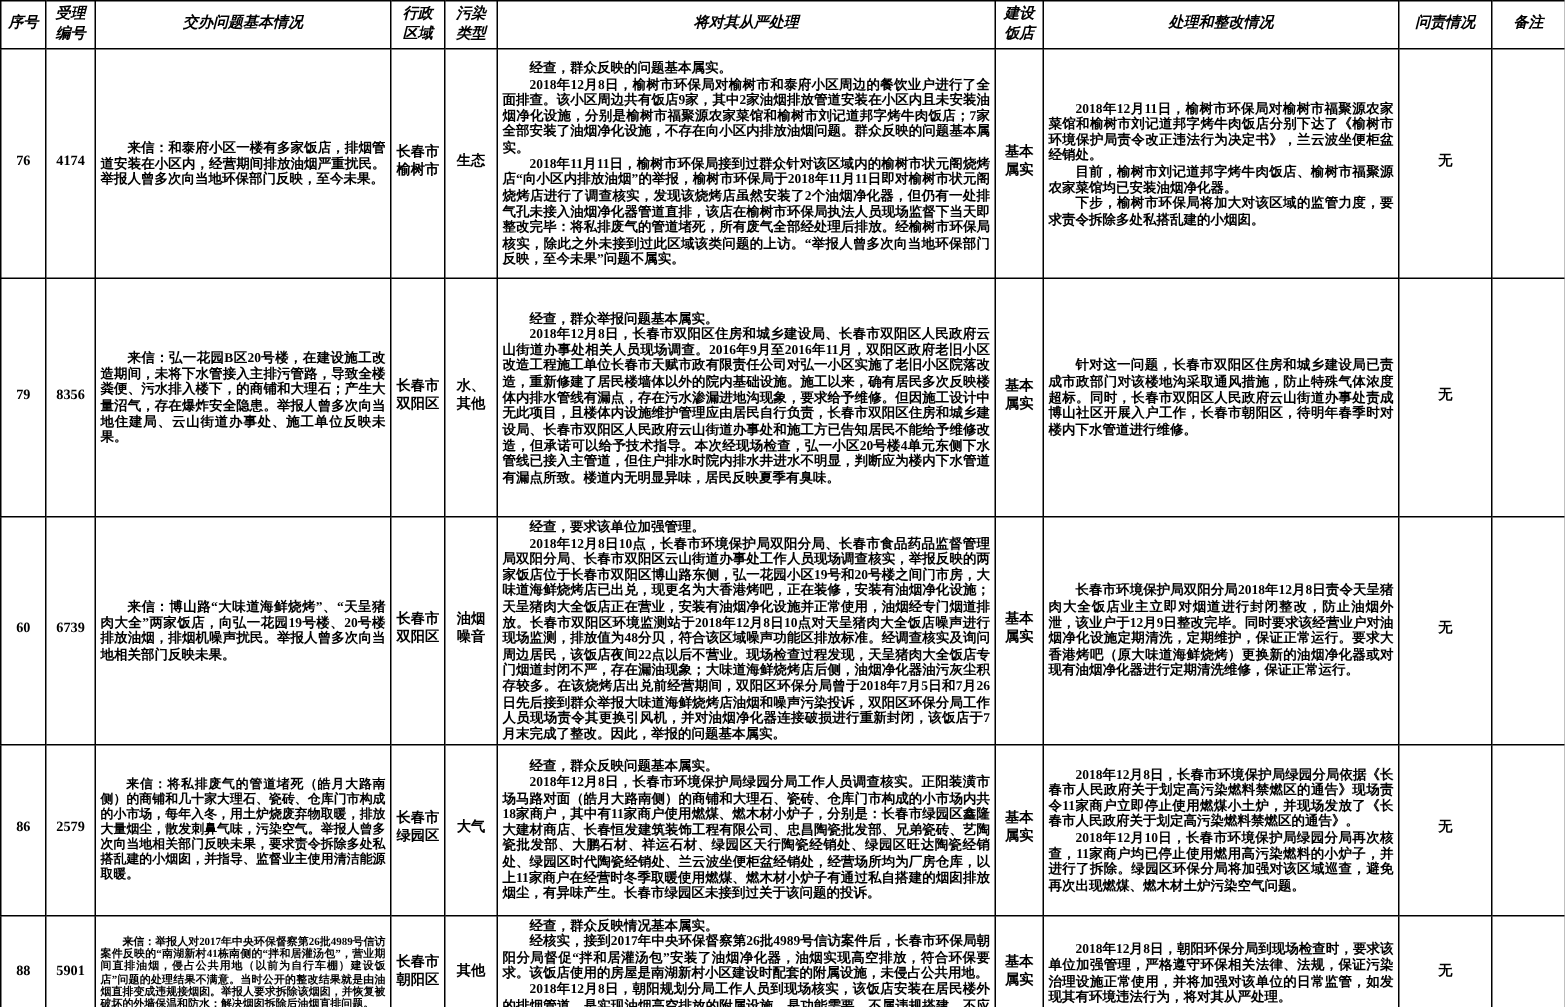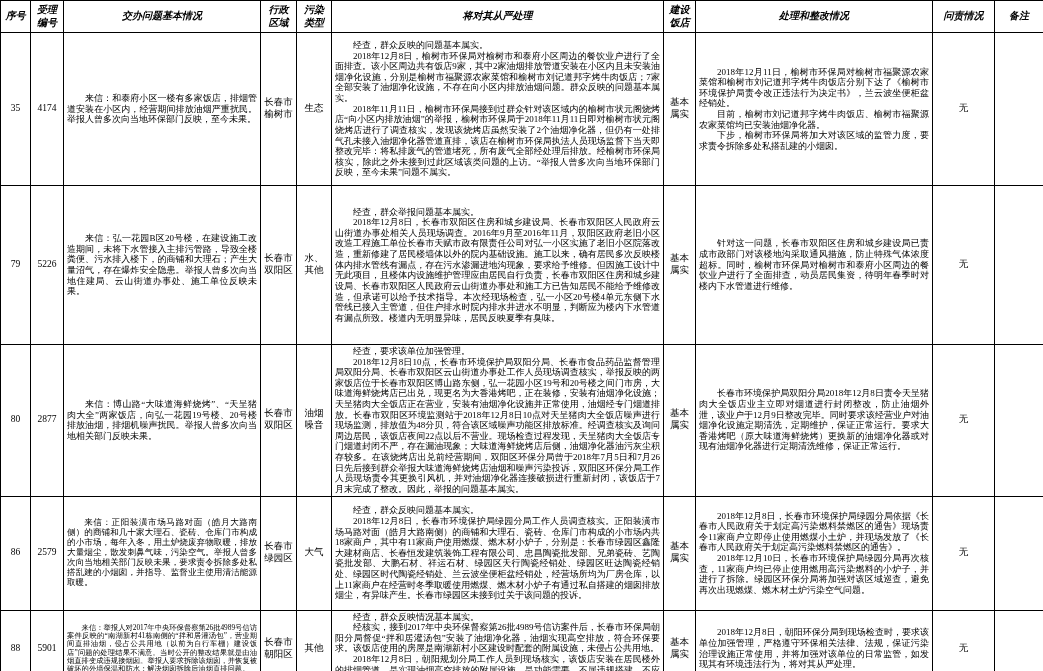--- a/index.html
+++ b/index.html
@@ -1,21 +1,21 @@
 <!DOCTYPE html>
 <html><head>
 <meta charset="utf-8">
 <style>
   html,body{margin:0;padding:0;background:#fff;}
   body{font-family:"Liberation Serif","DejaVu Serif",serif;color:#000;}
   .doc{width:1043px;}
   table{border-collapse:collapse;table-layout:fixed;width:1043px;background:#fff;}
   col.c0{width:30px}col.c1{width:33px}col.c2{width:197px}col.c3{width:36px}col.c4{width:35px}
   col.c5{width:332px}col.c6{width:32px}col.c7{width:237px}col.c8{width:62px}col.c9{width:49px}
-  th,td{border:1px solid #000;vertical-align:middle;padding:1px 3px;box-sizing:border-box;overflow:hidden;}
+  th,td{border:1px solid #000;vertical-align:middle;padding:1px 3px;box-sizing:border-box;overflow:hidden;font-weight:bold;}
   table{border-bottom:3px solid #000;}
   thead tr{height:32px;font-style:italic;}
   th{font-size:10px;font-weight:bold;text-align:center;line-height:1.25;font-family:"Liberation Sans","DejaVu Sans",sans-serif;}
   tbody tr:nth-child(1){height:153px;}
   tbody tr:nth-child(2){height:159px;}
   tbody tr:nth-child(3){height:135px;}
   tbody tr:nth-child(4){height:114px;}
   tbody tr:nth-child(5){height:72px;}
   td.c{text-align:center;font-size:9.5px;line-height:1.25;}
   td.t{text-align:justify;font-size:9px;line-height:1.18;}
@@ -49,21 +49,21 @@
           <th>污染类型</th>
           <th>将对其从严处理</th>
           <th>建设饭店</th>
           <th>处理和整改情况</th>
           <th>问责情况</th>
           <th>备注</th>
         </tr>
     </thead>
     <tbody>
         <tr>
-          <td class="c cell-serial">35</td>
+          <td class="c cell-serial">76</td>
           <td class="c cell-case-no">4174</td>
           <td class="t cell-problem">
             <p class="para">来信：和泰府小区一楼有多家饭店，排烟管道安装在小区内，经营期间排放油烟严重扰民。举报人曾多次向当地环保部门反映，至今未果。</p>
           </td>
           <td class="c cell-region">长春市榆树市</td>
           <td class="c cell-pollution-type">生态</td>
           <td class="t cell-investigation">
             <p class="para">经查，群众反映的问题基本属实。</p>
             <p class="para">2018年12月8日，榆树市环保局对榆树市和泰府小区周边的餐饮业户进行了全面排查。该小区周边共有饭店9家，其中2家油烟排放管道安装在小区内且未安装油烟净化设施，分别是榆树市福聚源农家菜馆和榆树市刘记道邦字烤牛肉饭店；7家全部安装了油烟净化设施，不存在向小区内排放油烟问题。群众反映的问题基本属实。</p>
             <p class="para">2018年11月11日，榆树市环保局接到过群众针对该区域内的榆树市状元阁烧烤店“向小区内排放油烟”的举报，榆树市环保局于2018年11月11日即对榆树市状元阁烧烤店进行了调查核实，发现该烧烤店虽然安装了2个油烟净化器，但仍有一处排气孔未接入油烟净化器管道直排，该店在榆树市环保局执法人员现场监督下当天即整改完毕：将私排废气的管道堵死，所有废气全部经处理后排放。经榆树市环保局核实，除此之外未接到过此区域该类问题的上访。“举报人曾多次向当地环保部门反映，至今未果”问题不属实。</p>
@@ -72,61 +72,61 @@
           <td class="t cell-handling">
             <p class="para">2018年12月11日，榆树市环保局对榆树市福聚源农家菜馆和榆树市刘记道邦字烤牛肉饭店分别下达了《榆树市环境保护局责令改正违法行为决定书》，兰云波坐便柜盆经销处。</p>
             <p class="para">目前，榆树市刘记道邦字烤牛肉饭店、榆树市福聚源农家菜馆均已安装油烟净化器。</p>
             <p class="para">下步，榆树市环保局将加大对该区域的监管力度，要求责令拆除多处私搭乱建的小烟囱。</p>
           </td>
           <td class="c cell-accountability">无</td>
           <td class="c cell-remarks"></td>
         </tr>
         <tr>
           <td class="c cell-serial">79</td>
-          <td class="c cell-case-no">5226</td>
+          <td class="c cell-case-no">8356</td>
           <td class="t cell-problem">
             <p class="para">来信：弘一花园B区20号楼，在建设施工改造期间，未将下水管接入主排污管路，导致全楼粪便、污水排入楼下，的商铺和大理石；产生大量沼气，存在爆炸安全隐患。举报人曾多次向当地住建局、云山街道办事处、施工单位反映未果。</p>
           </td>
           <td class="c cell-region">长春市双阳区</td>
           <td class="c cell-pollution-type">水、其他</td>
           <td class="t cell-investigation">
             <p class="para">经查，群众举报问题基本属实。</p>
             <p class="para">2018年12月8日，长春市双阳区住房和城乡建设局、长春市双阳区人民政府云山街道办事处相关人员现场调查。2016年9月至2016年11月，双阳区政府老旧小区改造工程施工单位长春市天赋市政有限责任公司对弘一小区实施了老旧小区院落改造，重新修建了居民楼墙体以外的院内基础设施。施工以来，确有居民多次反映楼体内排水管线有漏点，存在污水渗漏进地沟现象，要求给予维修。但因施工设计中无此项目，且楼体内设施维护管理应由居民自行负责，长春市双阳区住房和城乡建设局、长春市双阳区人民政府云山街道办事处和施工方已告知居民不能给予维修改造，但承诺可以给予技术指导。本次经现场检查，弘一小区20号楼4单元东侧下水管线已接入主管道，但住户排水时院内排水井进水不明显，判断应为楼内下水管道有漏点所致。楼道内无明显异味，居民反映夏季有臭味。</p>
           </td>
           <td class="c cell-verified">基本属实</td>
           <td class="t cell-handling">
-            <p class="para">针对这一问题，长春市双阳区住房和城乡建设局已责成市政部门对该楼地沟采取通风措施，防止特殊气体浓度超标。同时，榆树市环保局对榆树市和泰府小区周边的餐饮业户进行了全面排查，动员居民集资，待明年春季时对楼内下水管道进行维修。</p>
+            <p class="para">针对这一问题，长春市双阳区住房和城乡建设局已责成市政部门对该楼地沟采取通风措施，防止特殊气体浓度超标。同时，长春市双阳区人民政府云山街道办事处责成博山社区开展入户工作，长春市朝阳区，待明年春季时对楼内下水管道进行维修。</p>
           </td>
           <td class="c cell-accountability">无</td>
           <td class="c cell-remarks"></td>
         </tr>
         <tr>
-          <td class="c cell-serial">80</td>
-          <td class="c cell-case-no">2877</td>
+          <td class="c cell-serial">60</td>
+          <td class="c cell-case-no">6739</td>
           <td class="t cell-problem">
             <p class="para">来信：博山路“大味道海鲜烧烤”、“天呈猪肉大全”两家饭店，向弘一花园19号楼、20号楼排放油烟，排烟机噪声扰民。举报人曾多次向当地相关部门反映未果。</p>
           </td>
           <td class="c cell-region">长春市双阳区</td>
           <td class="c cell-pollution-type">油烟噪音</td>
           <td class="t cell-investigation">
             <p class="para">经查，要求该单位加强管理。</p>
             <p class="para">2018年12月8日10点，长春市环境保护局双阳分局、长春市食品药品监督管理局双阳分局、长春市双阳区云山街道办事处工作人员现场调查核实，举报反映的两家饭店位于长春市双阳区博山路东侧，弘一花园小区19号和20号楼之间门市房，大味道海鲜烧烤店已出兑，现更名为大香港烤吧，正在装修，安装有油烟净化设施；天呈猪肉大全饭店正在营业，安装有油烟净化设施并正常使用，油烟经专门烟道排放。长春市双阳区环境监测站于2018年12月8日10点对天呈猪肉大全饭店噪声进行现场监测，排放值为48分贝，符合该区域噪声功能区排放标准。经调查核实及询问周边居民，该饭店夜间22点以后不营业。现场检查过程发现，天呈猪肉大全饭店专门烟道封闭不严，存在漏油现象；大味道海鲜烧烤店后侧，油烟净化器油污灰尘积存较多。在该烧烤店出兑前经营期间，双阳区环保分局曾于2018年7月5日和7月26日先后接到群众举报大味道海鲜烧烤店油烟和噪声污染投诉，双阳区环保分局工作人员现场责令其更换引风机，并对油烟净化器连接破损进行重新封闭，该饭店于7月末完成了整改。因此，举报的问题基本属实。</p>
           </td>
           <td class="c cell-verified">基本属实</td>
           <td class="t cell-handling">
             <p class="para">长春市环境保护局双阳分局2018年12月8日责令天呈猪肉大全饭店业主立即对烟道进行封闭整改，防止油烟外泄，该业户于12月9日整改完毕。同时要求该经营业户对油烟净化设施定期清洗，定期维护，保证正常运行。要求大香港烤吧（原大味道海鲜烧烤）更换新的油烟净化器或对现有油烟净化器进行定期清洗维修，保证正常运行。</p>
           </td>
           <td class="c cell-accountability">无</td>
           <td class="c cell-remarks"></td>
         </tr>
         <tr>
           <td class="c cell-serial">86</td>
           <td class="c cell-case-no">2579</td>
           <td class="t cell-problem">
-            <p class="para">来信：正阳装潢市场马路对面（皓月大路南侧）的商铺和几十家大理石、瓷砖、仓库门市构成的小市场，每年入冬，用土炉烧废弃物取暖，排放大量烟尘，散发刺鼻气味，污染空气。举报人曾多次向当地相关部门反映未果，要求责令拆除多处私搭乱建的小烟囱，并指导、监督业主使用清洁能源取暖。</p>
+            <p class="para">来信：将私排废气的管道堵死（皓月大路南侧）的商铺和几十家大理石、瓷砖、仓库门市构成的小市场，每年入冬，用土炉烧废弃物取暖，排放大量烟尘，散发刺鼻气味，污染空气。举报人曾多次向当地相关部门反映未果，要求责令拆除多处私搭乱建的小烟囱，并指导、监督业主使用清洁能源取暖。</p>
           </td>
           <td class="c cell-region">长春市绿园区</td>
           <td class="c cell-pollution-type">大气</td>
           <td class="t cell-investigation">
             <p class="para">经查，群众反映问题基本属实。</p>
             <p class="para">2018年12月8日，长春市环境保护局绿园分局工作人员调查核实。正阳装潢市场马路对面（皓月大路南侧）的商铺和大理石、瓷砖、仓库门市构成的小市场内共18家商户，其中有11家商户使用燃煤、燃木材小炉子，分别是：长春市绿园区鑫隆大建材商店、长春恒发建筑装饰工程有限公司、忠昌陶瓷批发部、兄弟瓷砖、艺陶瓷批发部、大鹏石材、祥运石材、绿园区天行陶瓷经销处、绿园区旺达陶瓷经销处、绿园区时代陶瓷经销处、兰云波坐便柜盆经销处，经营场所均为厂房仓库，以上11家商户在经营时冬季取暖使用燃煤、燃木材小炉子有通过私自搭建的烟囱排放烟尘，有异味产生。长春市绿园区未接到过关于该问题的投诉。</p>
           </td>
           <td class="c cell-verified">基本属实</td>
           <td class="t cell-handling">
             <p class="para">2018年12月8日，长春市环境保护局绿园分局依据《长春市人民政府关于划定高污染燃料禁燃区的通告》现场责令11家商户立即停止使用燃煤小土炉，并现场发放了《长春市人民政府关于划定高污染燃料禁燃区的通告》。</p>

